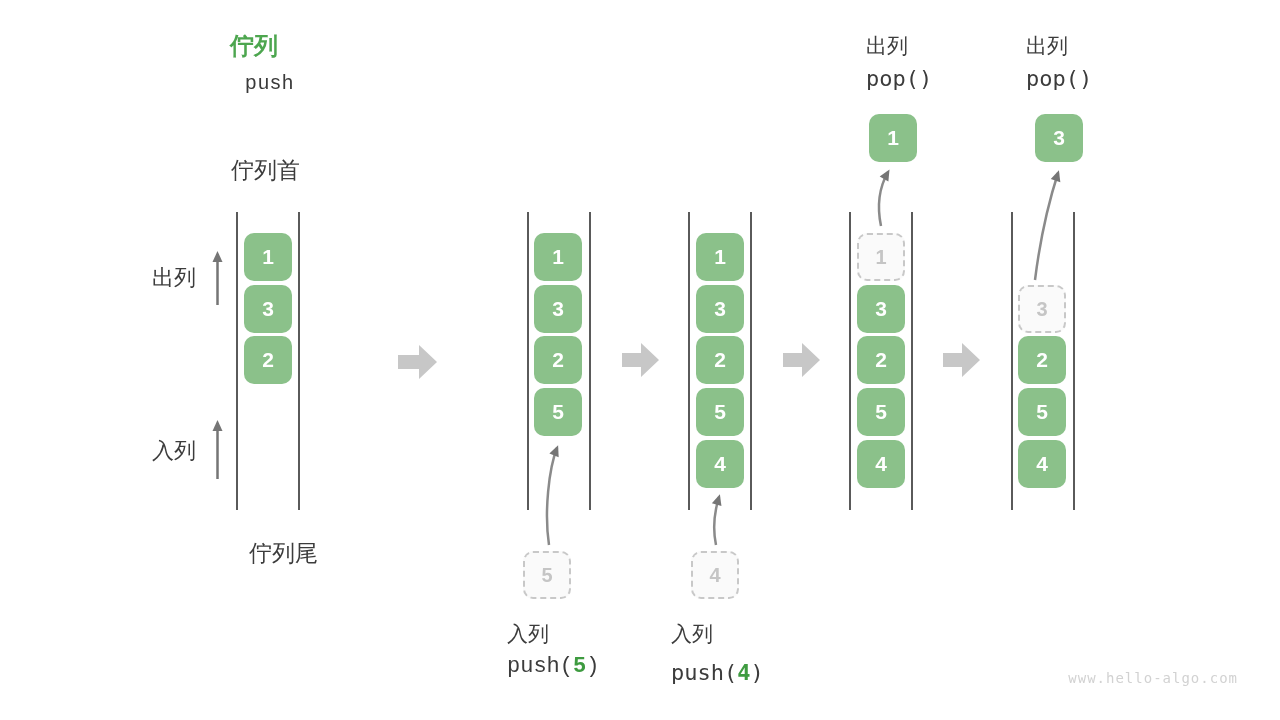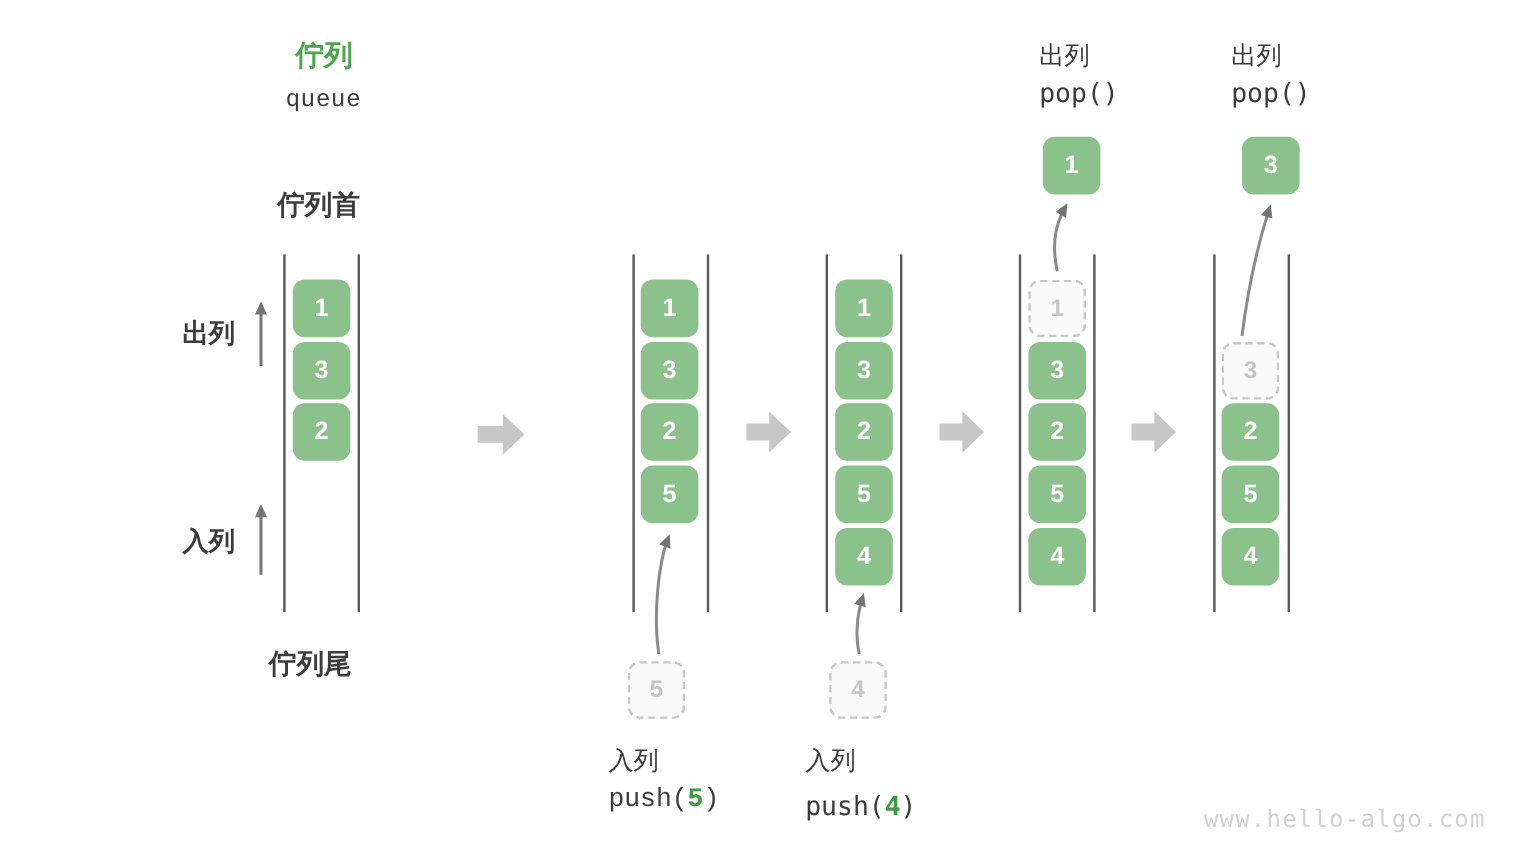--- a/index.html
+++ b/index.html
@@ -5,42 +5,42 @@
   html,body{margin:0;padding:0;background:#ffffff;}
   #canvas{position:relative;width:1280px;height:720px;background:#ffffff;overflow:hidden;
           font-family:"Liberation Sans",sans-serif;}
   .wall{position:absolute;top:212px;height:298px;width:2px;background:#5A5A5A;}
   .box{position:absolute;width:48px;height:48px;border-radius:10px;background:#8BC18A;
        color:#ffffff;font-size:21px;font-weight:bold;
        display:flex;align-items:center;justify-content:center;}
   .ghost{position:absolute;width:44px;height:44px;border-radius:10px;background:#FAFAFA;
          border:2px dashed #C8C8C8;color:#C5C5C5;font-size:20px;font-weight:bold;
          display:flex;align-items:center;justify-content:center;}
-  .sidelab{position:absolute;font-size:22px;font-weight:bold;color:#3C3C3C;}
+  .sidelab{position:absolute;font-size:22px;font-weight:normal;color:#3C3C3C;}
   .oplab{position:absolute;font-size:21px;color:#3C3C3C;}
   .opcode{position:absolute;font-family:"DejaVu Sans Mono",monospace;font-size:22px;color:#3C3C3C;text-align:right;}
   .green-arg{color:#3E9B40;font-weight:bold;}
-  .title-zh{position:absolute;left:230px;top:30px;width:80px;text-align:center;
+  .title-zh{position:absolute;left:230px;top:30px;width:80px;text-align:left;
             font-size:24px;font-weight:bold;color:#4DA64F;}
   .title-en{position:absolute;left:230px;top:71px;width:80px;text-align:center;
             font-size:20px;color:#3A3A3A;letter-spacing:1.5px;}
   .watermark{position:absolute;right:42px;top:670px;font-family:"DejaVu Sans Mono",monospace;
-             font-size:20px;color:#D2D2D2;letter-spacing:1px;}
+             font-size:14px;color:#D2D2D2;letter-spacing:1px;}
   svg{position:absolute;left:0;top:0;pointer-events:none;}
 </style>
 </head>
 <body>
 
 <div id="canvas">
 
   <div class="title-zh">佇列</div>
-  <div class="title-en">queue</div>
+  <div class="title-en">push</div>
 
   <div class="sidelab" style="left:231px;top:155px;font-size:23px;">佇列首</div>
-  <div class="sidelab" style="left:224px;top:538px;font-size:23px;">佇列尾</div>
+  <div class="sidelab" style="left:249px;top:538px;font-size:23px;">佇列尾</div>
   <div class="sidelab" style="left:152px;top:263px;">出列</div>
   <div class="sidelab" style="left:152px;top:436px;">入列</div>
 
   <div class="wall" style="left:236px;"></div>
   <div class="wall" style="left:298px;"></div>
   <div class="box" style="left:244px;top:233px;">1</div>
   <div class="box" style="left:244px;top:285px;">3</div>
   <div class="box" style="left:244px;top:336px;">2</div>
 
   <div class="wall" style="left:527px;"></div>

